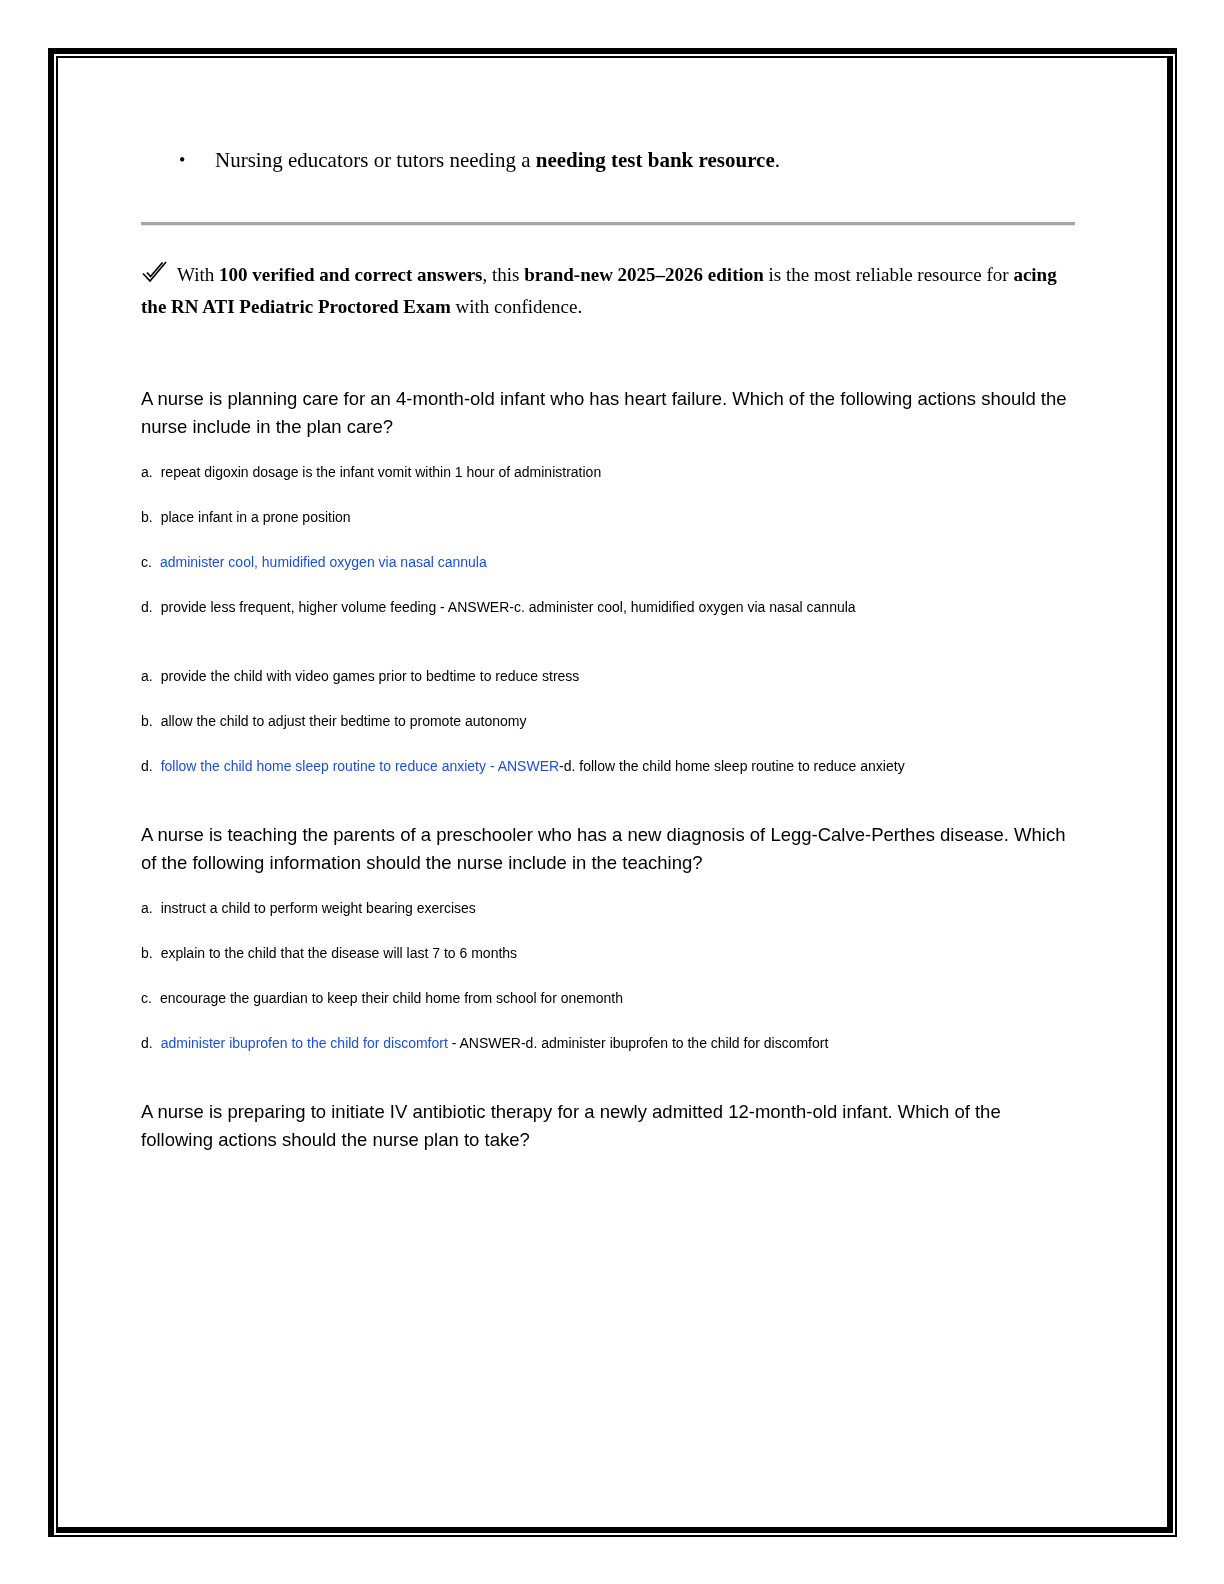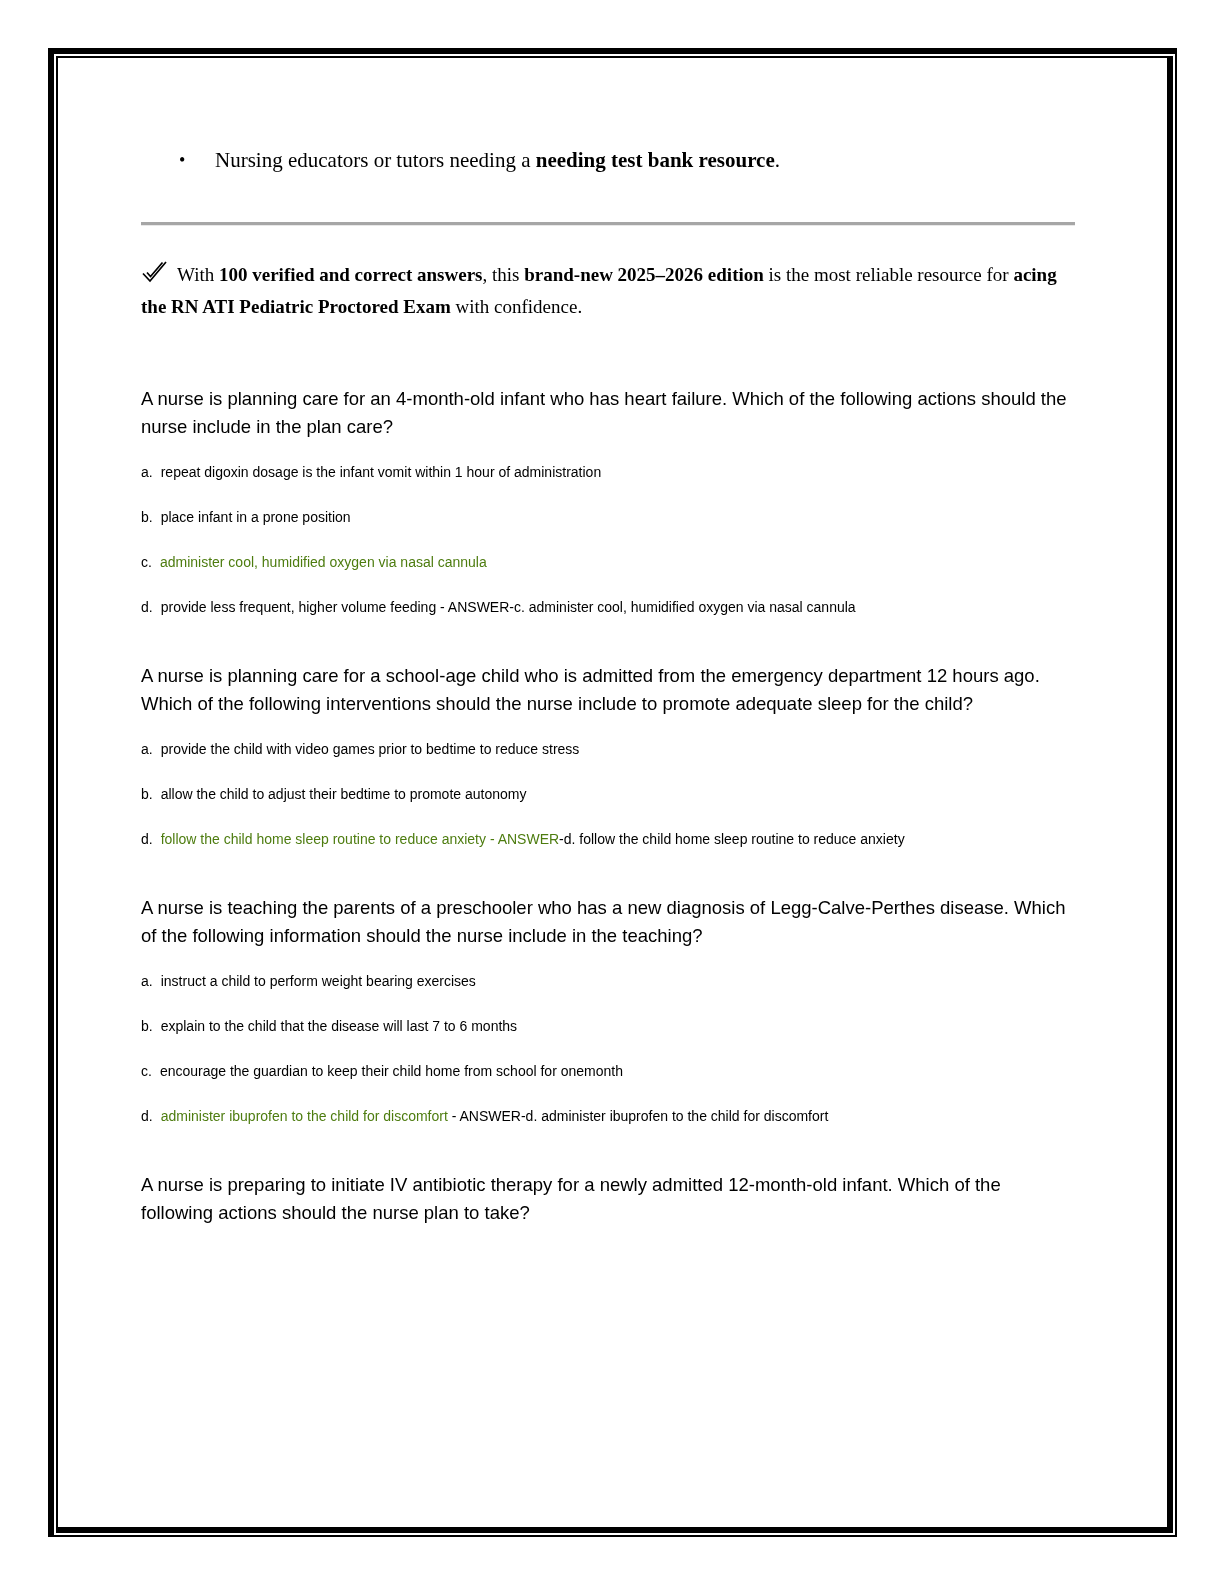--- a/index.html
+++ b/index.html
@@ -70,21 +70,21 @@
     margin: 0 0 17px 0;
   }
   .option {
     font-size: 14px;
     line-height: 28px;
     margin: 0 0 17px 0;
     padding-left: 26px;
     text-indent: -26px;
   }
   .opt-label { margin-right: 8px; }
-  .opt-red { color: #4d7c0f; }
+  .opt-red { color: #1d4ed8; }
 </style>
 </head>
 <body>
 
 <div class="frame-outer">
   <div class="frame-inner">
     <div class="content">
 
       <div class="bullet-row">
         <span class="bullet-dot">•</span>
@@ -102,21 +102,20 @@
 
         <div class="question-block">
           <p class="q-text">A nurse is planning care for an 4-month-old infant who has heart failure. Which of the following actions should the nurse include in the plan care?</p>
           <p class="option"><span class="opt-label">a.</span><span class="opt-black">repeat digoxin dosage is the infant vomit within 1 hour of administration</span></p>
           <p class="option"><span class="opt-label">b.</span><span class="opt-black">place infant in a prone position</span></p>
           <p class="option"><span class="opt-label">c.</span><span class="opt-red">administer cool, humidified oxygen via nasal cannula</span></p>
           <p class="option"><span class="opt-label">d.</span><span class="opt-black">provide less frequent, higher volume feeding - ANSWER-c. administer cool, humidified oxygen via nasal cannula</span></p>
         </div>
 
         <div class="question-block">
-          <p class="q-text">A nurse is planning care for a school-age child who is admitted from the emergency department 12 hours ago. Which of the following interventions should the nurse include to promote adequate sleep for the child?</p>
           <p class="option"><span class="opt-label">a.</span><span class="opt-black">provide the child with video games prior to bedtime to reduce stress</span></p>
           <p class="option"><span class="opt-label">b.</span><span class="opt-black">allow the child to adjust their bedtime to promote autonomy</span></p>
           <p class="option"><span class="opt-label">d.</span><span class="opt-red">follow the child home sleep routine to reduce anxiety - ANSWER</span><span class="opt-black">-d. follow the child home sleep routine to reduce anxiety</span></p>
         </div>
 
         <div class="question-block">
           <p class="q-text">A nurse is teaching the parents of a preschooler who has a new diagnosis of Legg-Calve-Perthes disease. Which of the following information should the nurse include in the teaching?</p>
           <p class="option"><span class="opt-label">a.</span><span class="opt-black">instruct a child to perform weight bearing exercises</span></p>
           <p class="option"><span class="opt-label">b.</span><span class="opt-black">explain to the child that the disease will last 7 to 6 months</span></p>
           <p class="option"><span class="opt-label">c.</span><span class="opt-black">encourage the guardian to keep their child home from school for onemonth</span></p>

